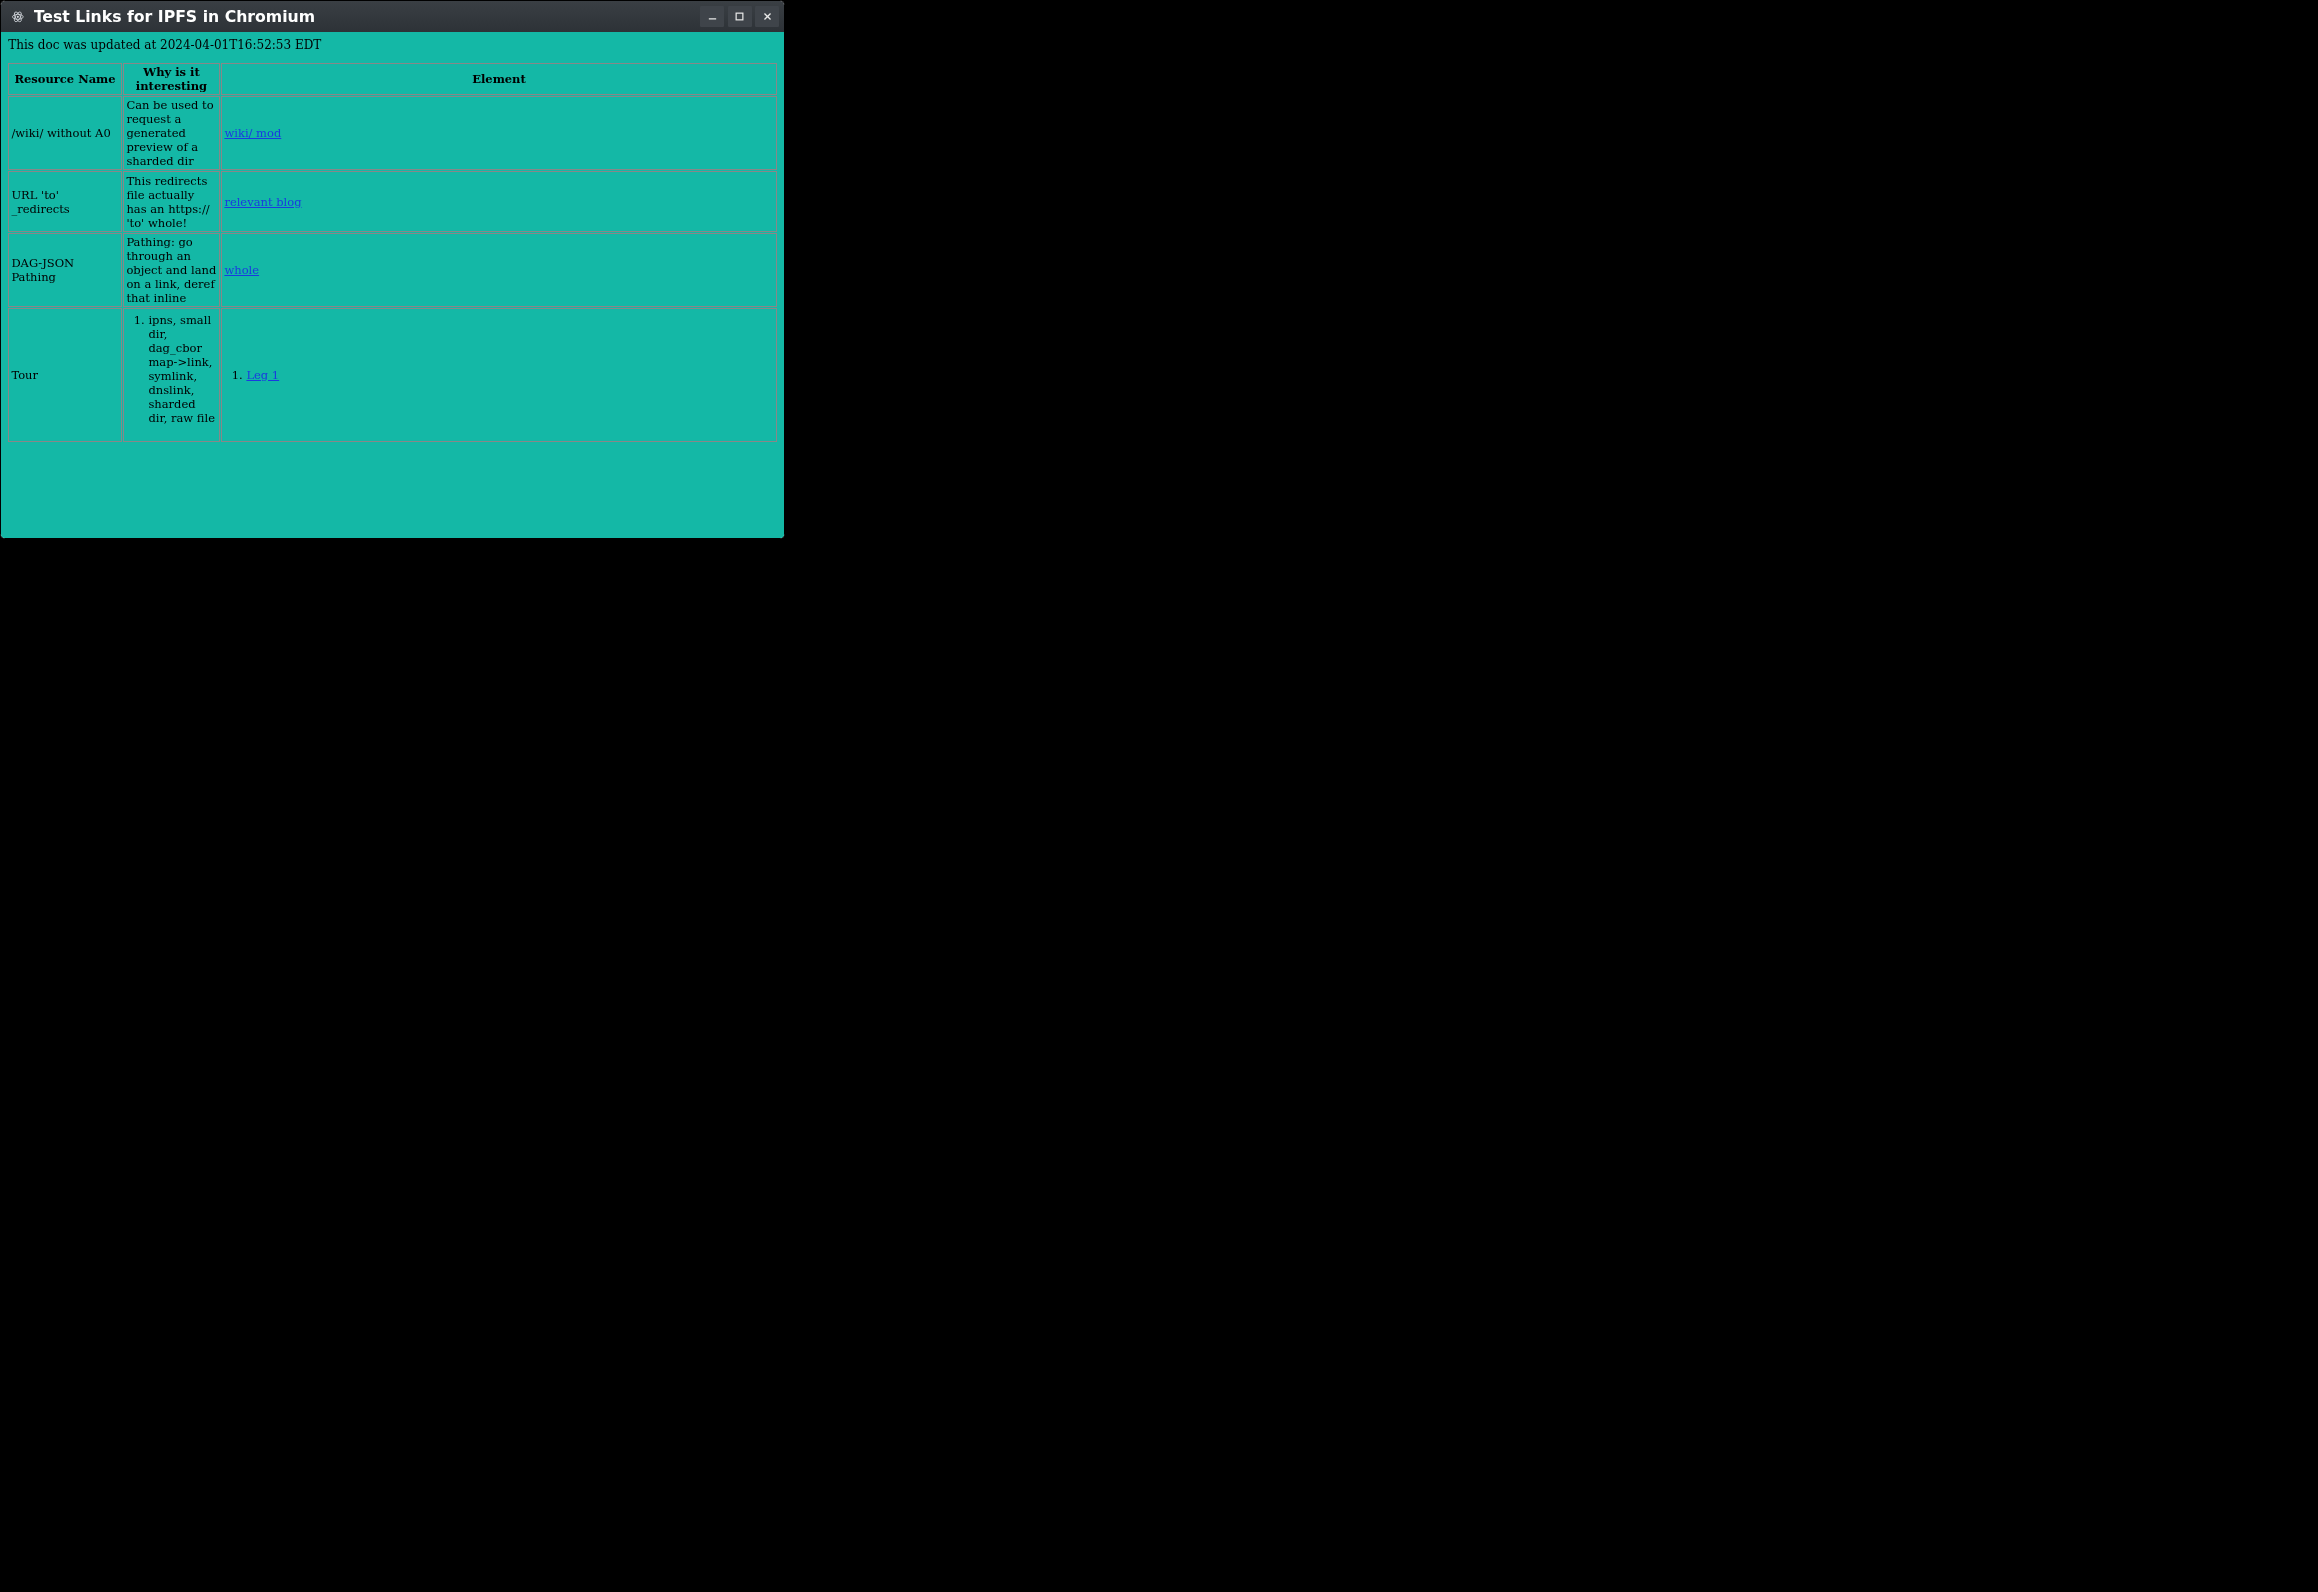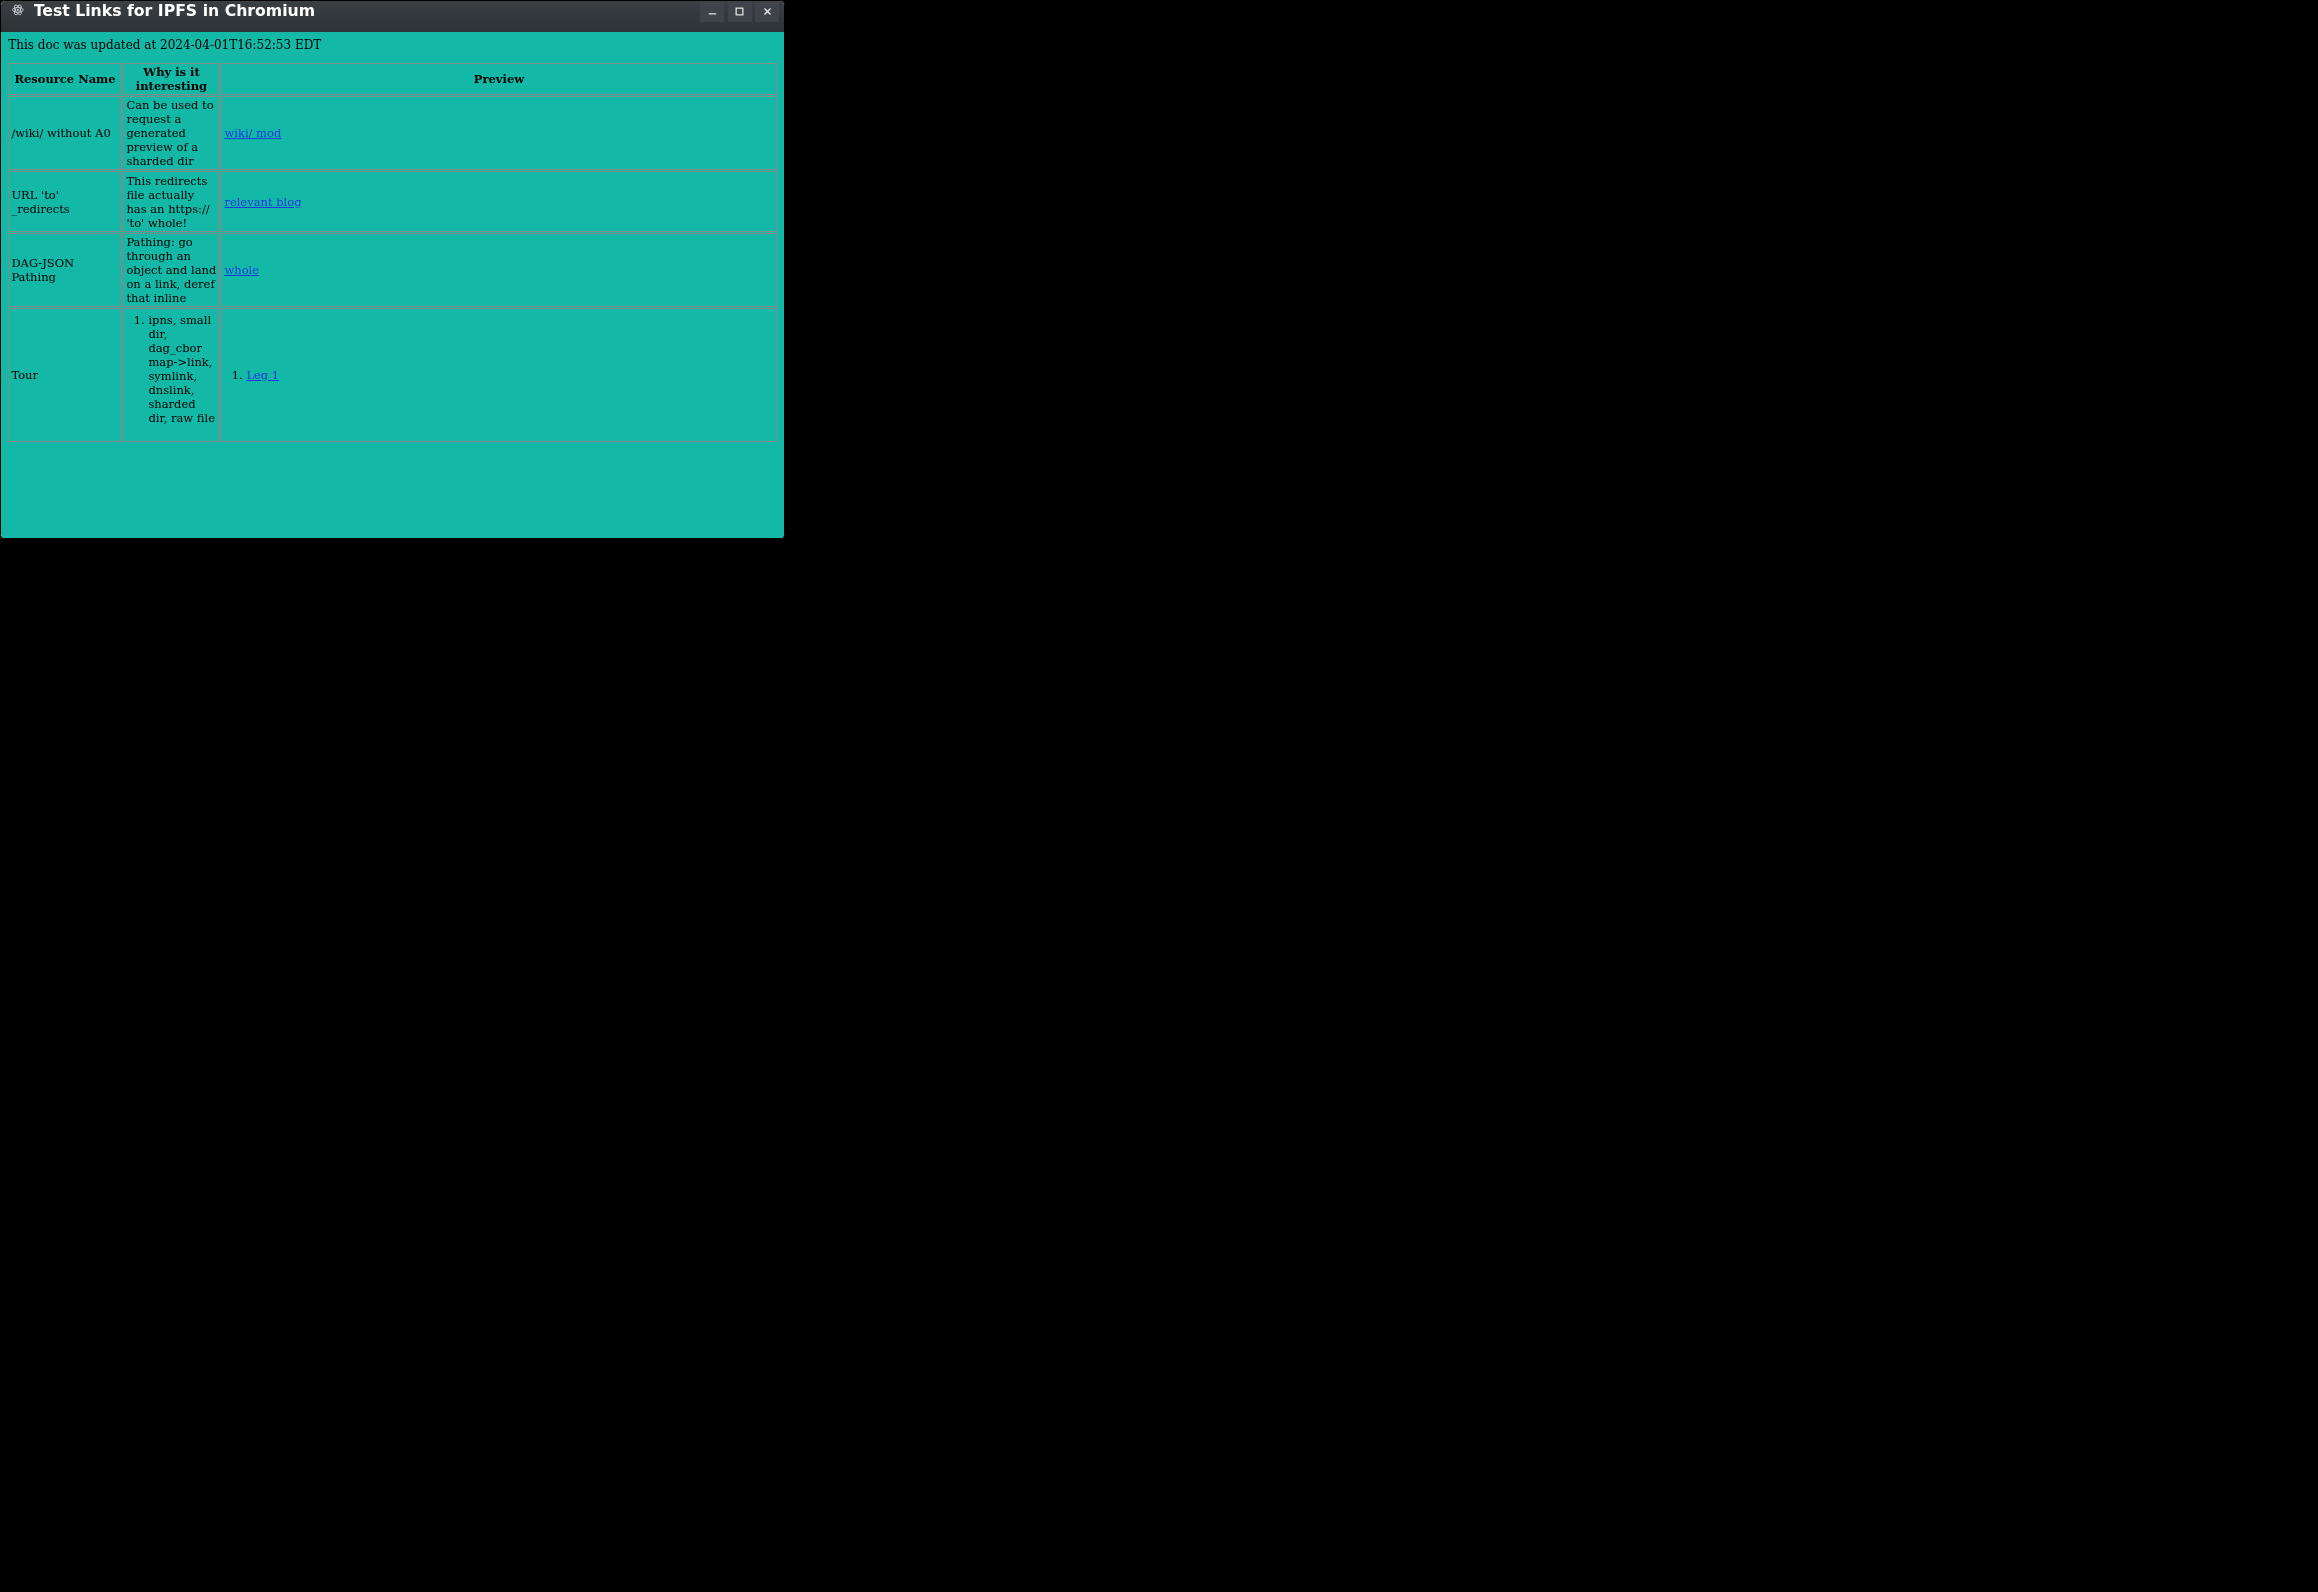--- a/index.html
+++ b/index.html
@@ -19,20 +19,21 @@
     border-radius: 4.8px;
     overflow: hidden;
     display: flex;
     flex-direction: column;
   }
   .titlebar {
     height: 31px;
     background: linear-gradient(to bottom, #3a3f44, #2d3237);
     color: #fff;
     display: flex;
+    align-items: center;
     padding: 0 4.8px 0 8.5px;
     flex-shrink: 0;
   }
   .titlebar .app-icon {
     width: 17px; height: 17px;
     display: inline-flex; align-items: center; justify-content: center;
     margin-right: 7.2px;
   }
   .titlebar .app-icon svg { width: 15.7px; height: 15.7px; }
   .titlebar .title {
@@ -148,21 +149,21 @@
         <table class="main">
           <colgroup>
             <col class="c-name">
               <col class="c-why">
               <col>
           </colgroup>
           <thead>
             <tr>
               <th>Resource Name</th>
               <th>Why is it interesting</th>
-              <th>Preview</th>
+              <th>Element</th>
             </tr>
           </thead>
           <tbody>
 
             <tr>
               <td>/wiki/ without A0</td>
               <td>Can be used to request a generated preview of a sharded dir</td>
               <td>
                 <a href="#">wiki/ mod</a>
               </td>

